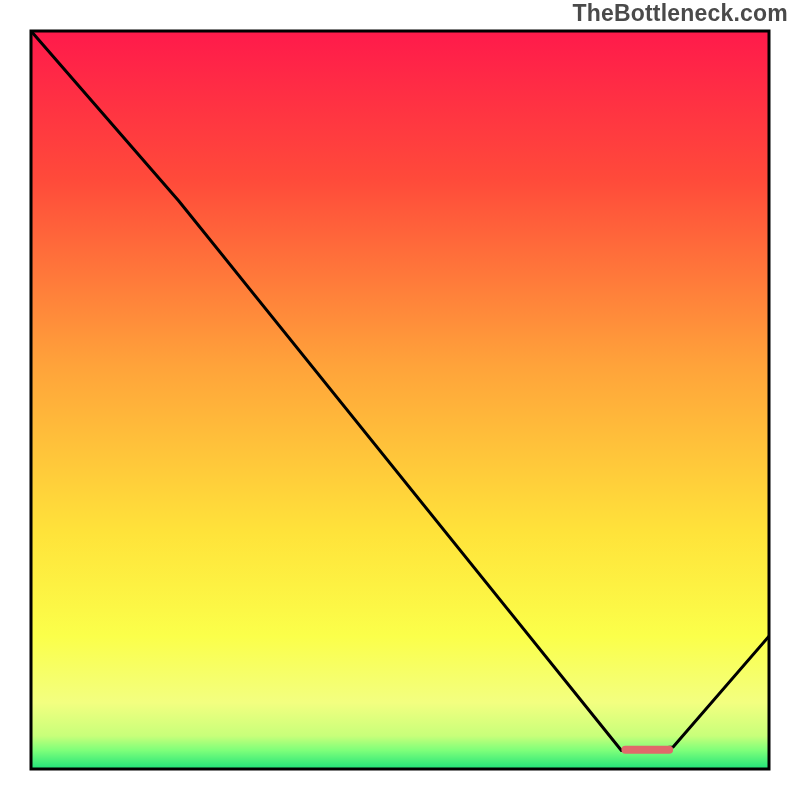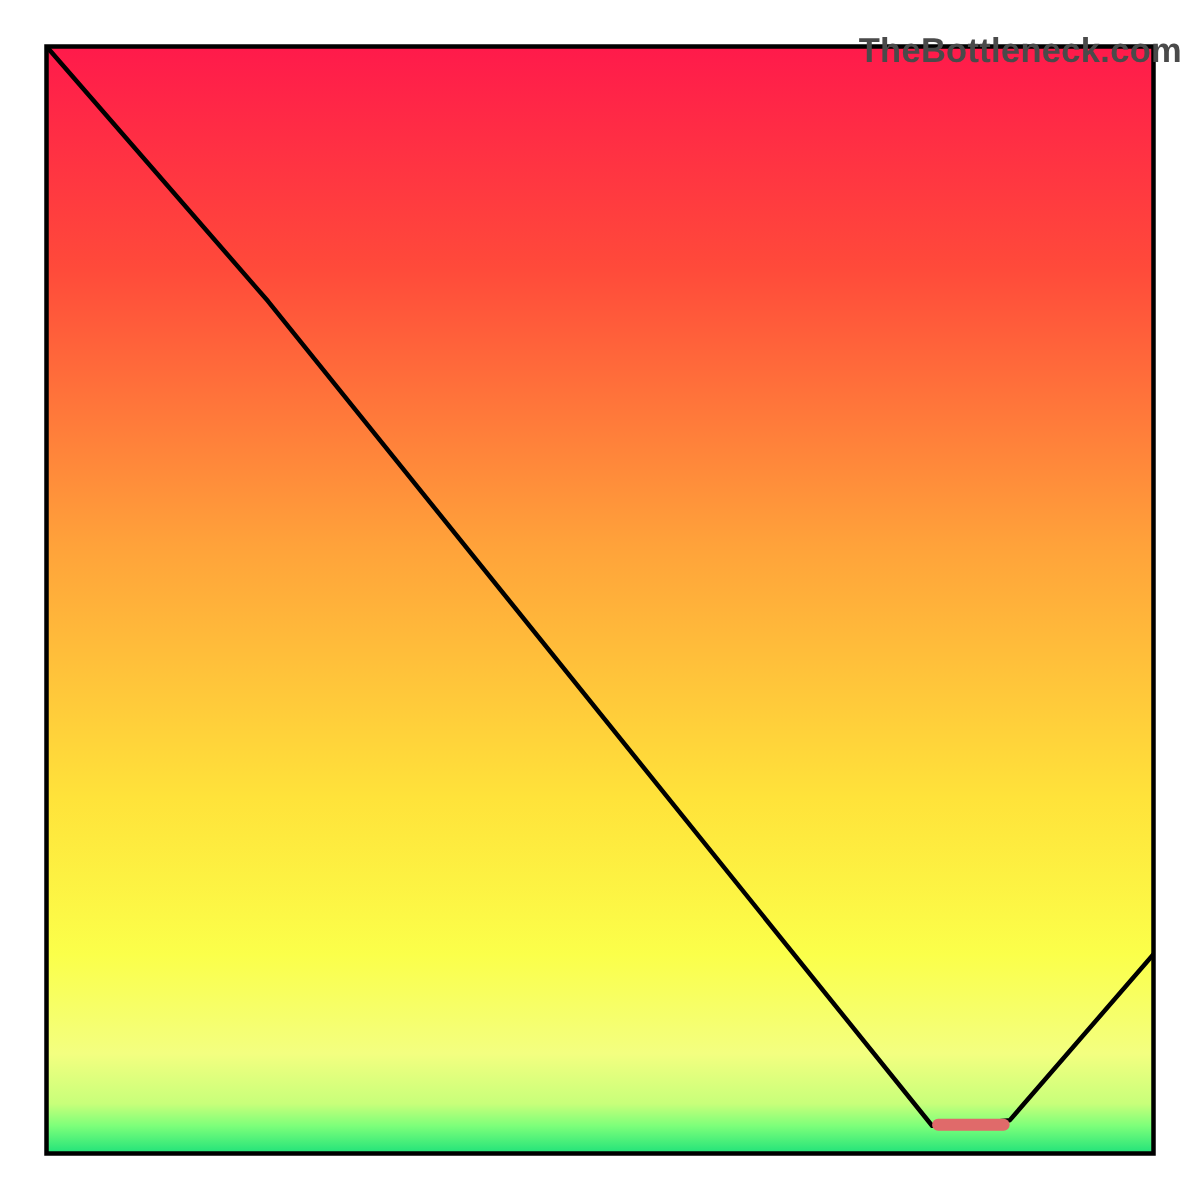--- a/index.html
+++ b/index.html
@@ -11,21 +11,21 @@
     background: #fff;
     font-family: Arial, Helvetica, sans-serif;
   }
   .container {
     position: relative;
     width: 800px;
     height: 800px;
   }
   .watermark {
     position: absolute;
-    top: 20px;
+    top: 0;
     right: 12px;
     font-size: 23px;
     font-weight: 600;
     color: #4a4a4a;
     letter-spacing: 0.2px;
   }
   svg {
     display: block;
   }
 </style>

